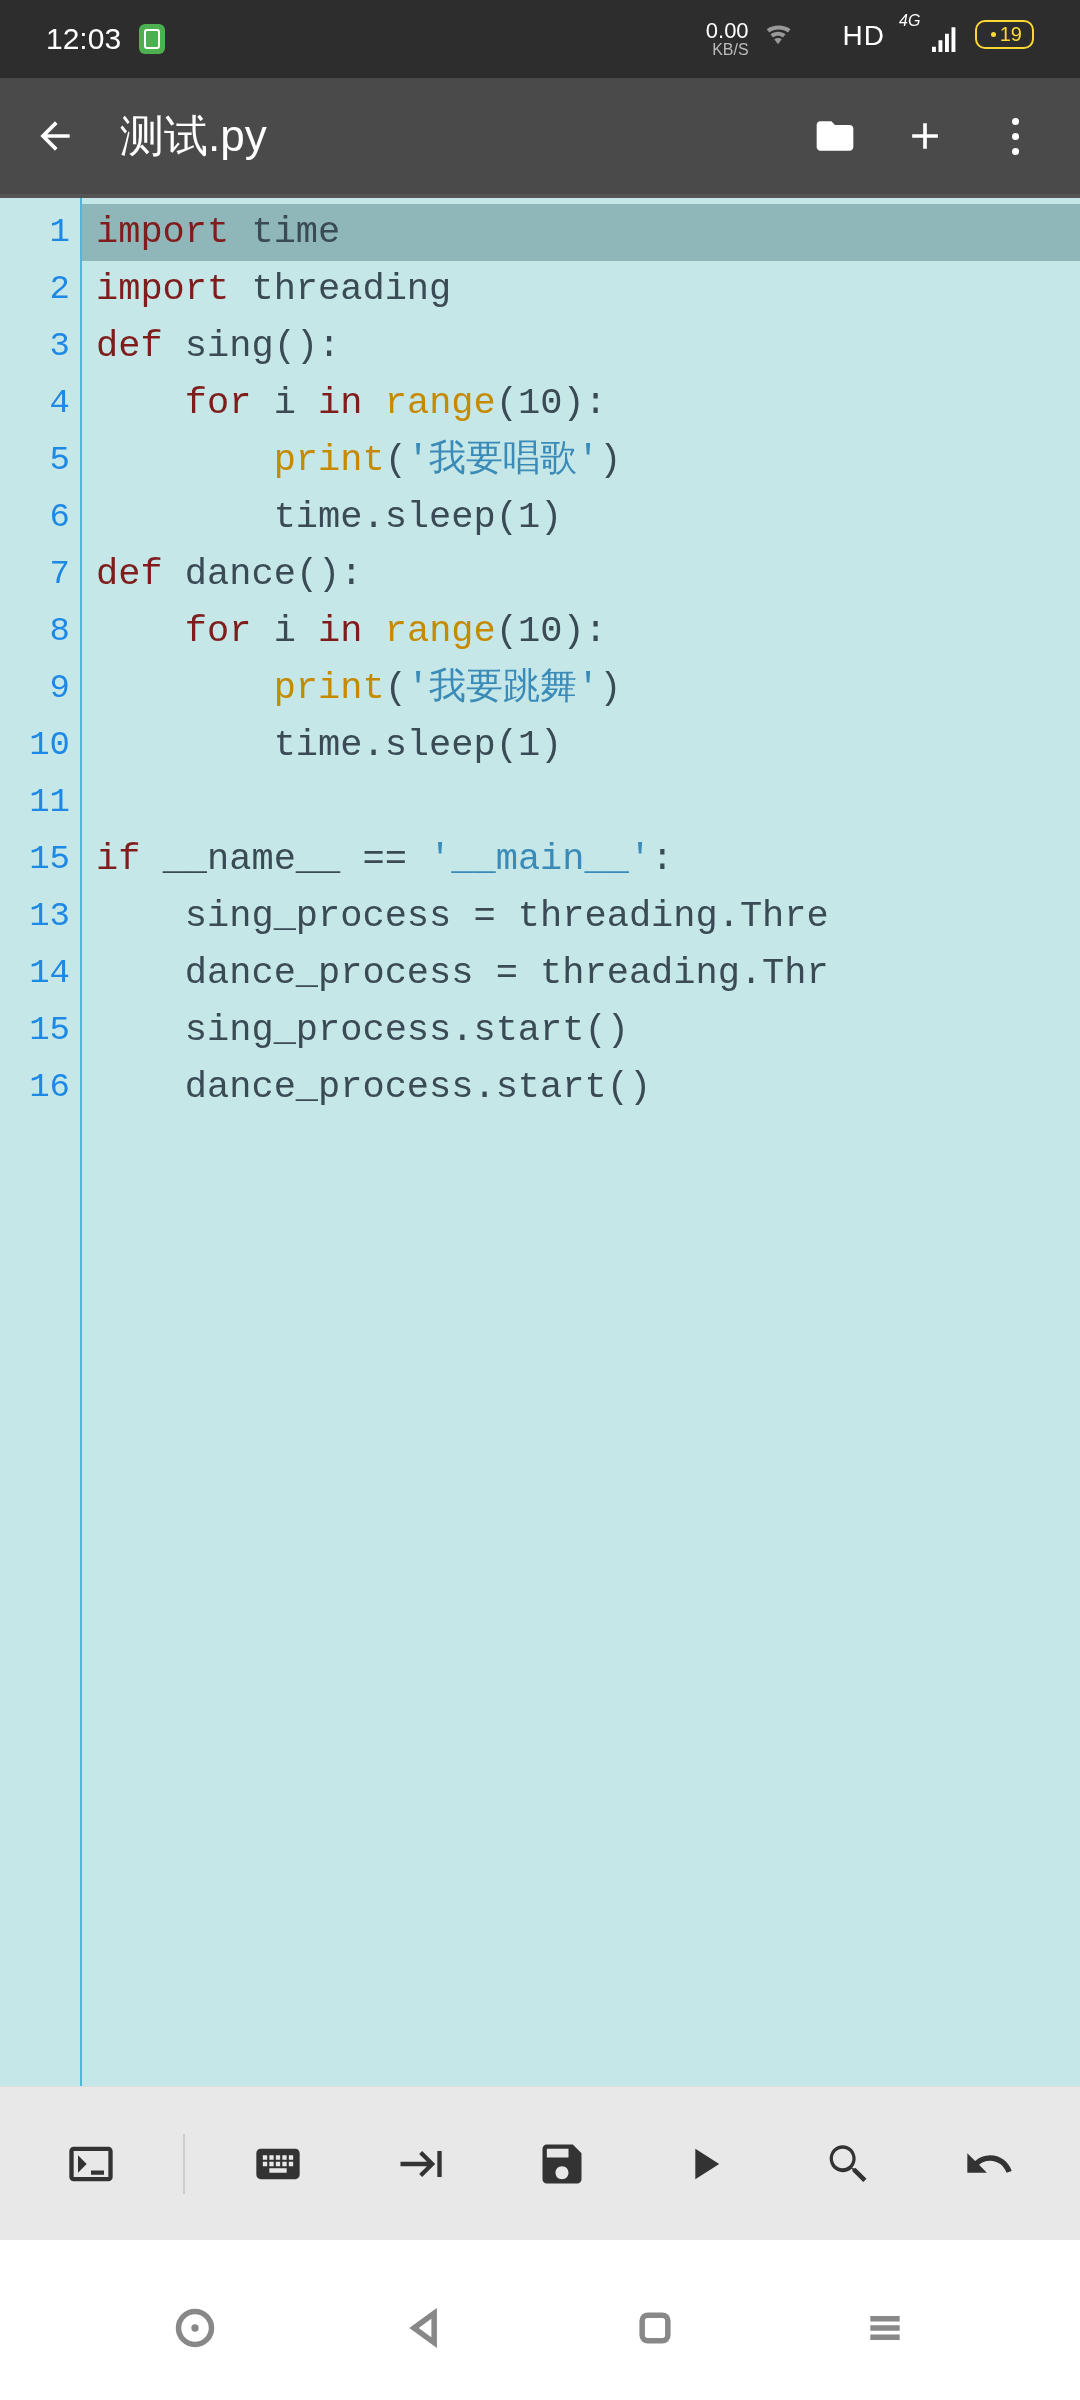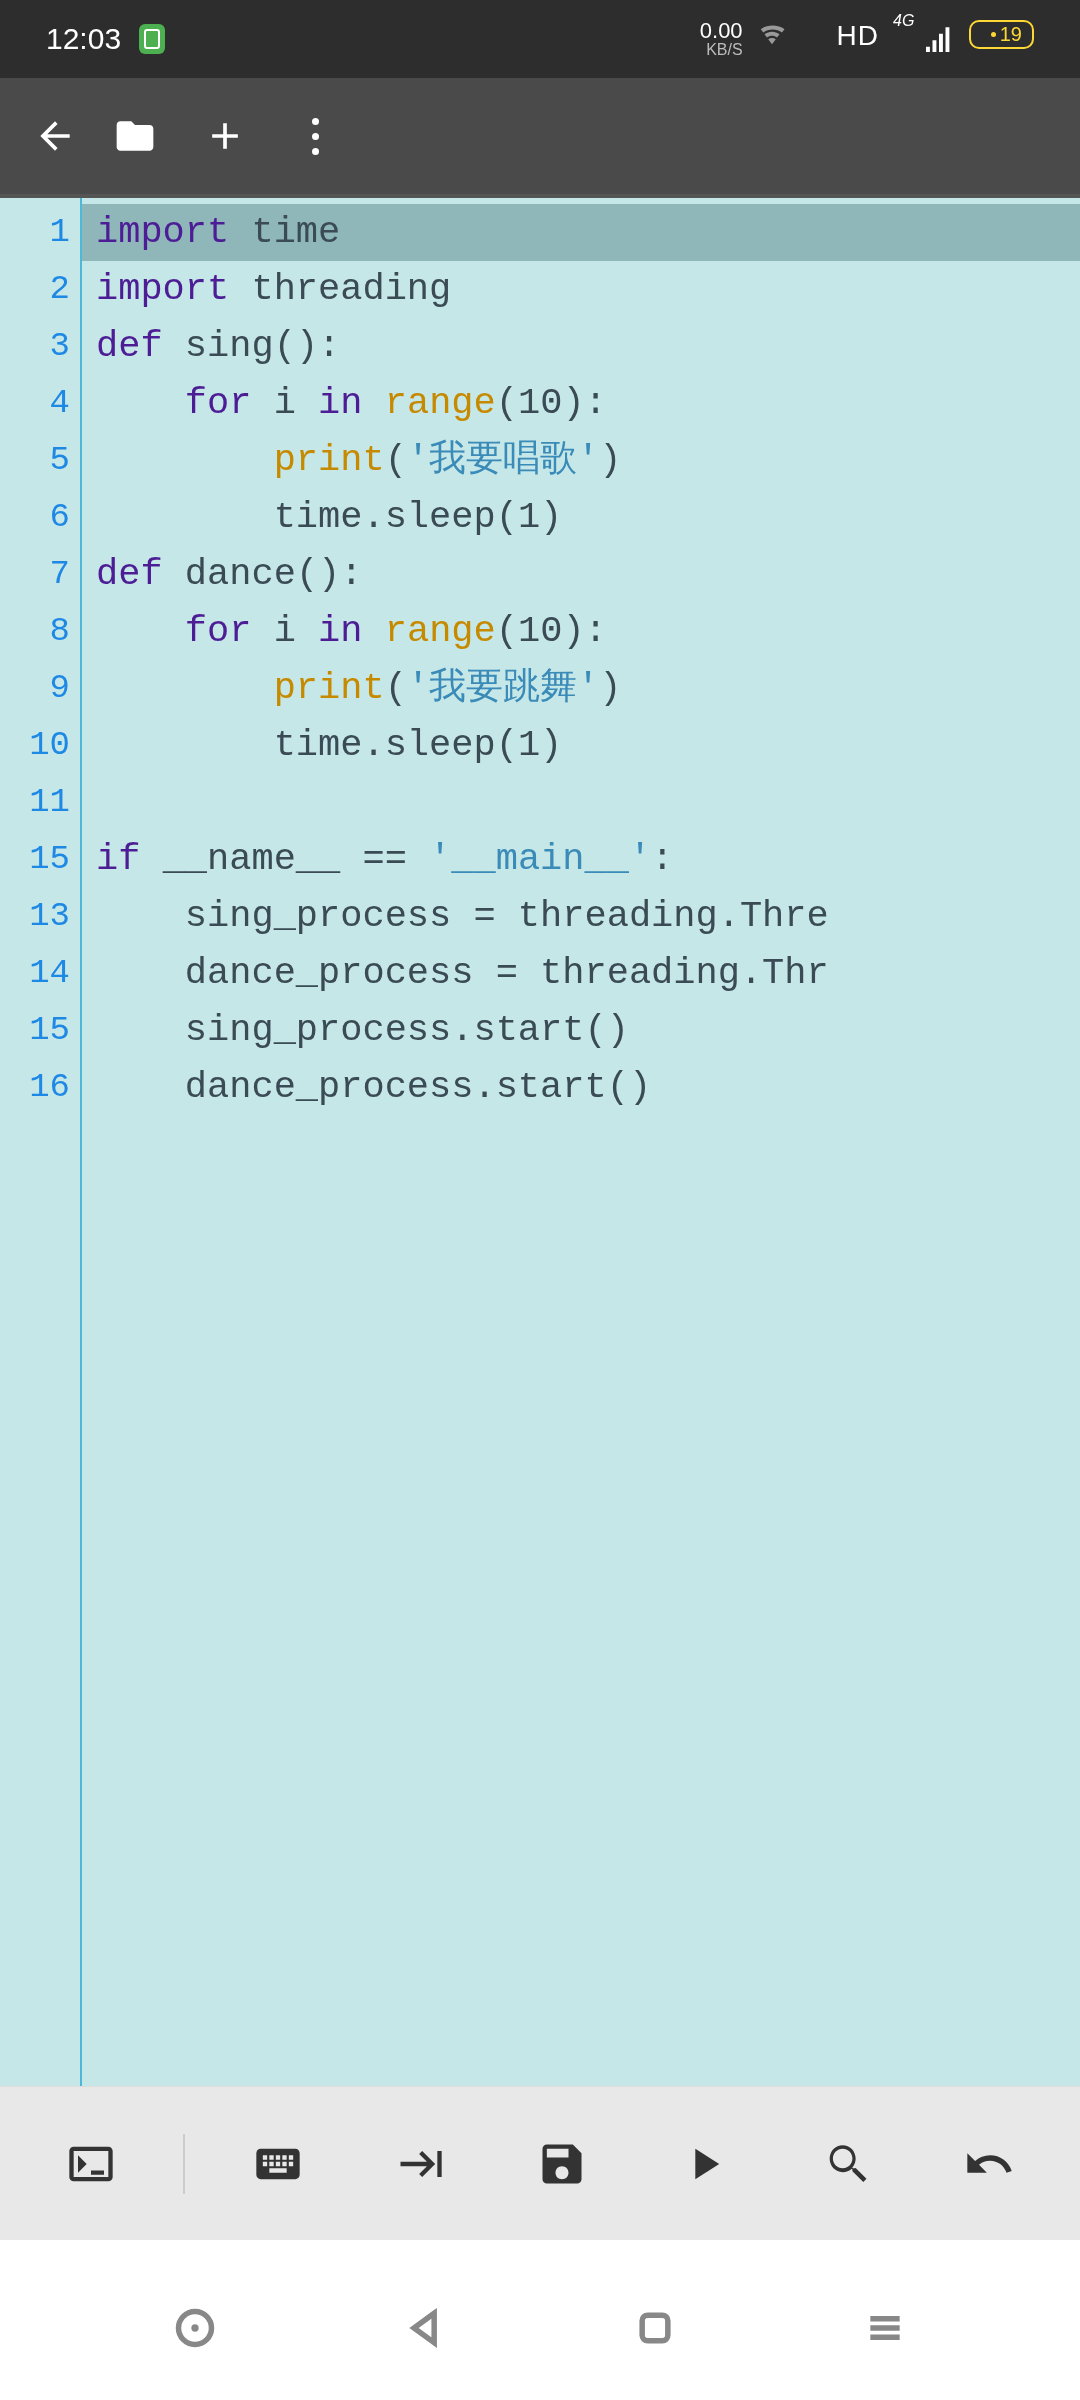--- a/index.html
+++ b/index.html
@@ -9,39 +9,39 @@
 .status-time { font-size: 30px; font-weight: 400; }
 .status-batt-icon { width: 26px; height: 30px; background: #4caf50; border-radius: 6px; margin-left: 18px; display: inline-block; position: relative; }
 .status-batt-icon::before { content: ''; position: absolute; top: 5px; left: 5px; right: 5px; bottom: 5px; border: 2px solid #fff; border-radius: 3px; }
 .status-right { margin-left: auto; display: flex; align-items: flex-start; gap: 14px; }
 .status-speed { text-align: right; color: #bbb; font-size: 16px; line-height: 1; }
 .status-speed-val { font-size: 22px; color: #fff; }
 .status-wifi { display: inline-block; color: #888; font-size: 28px; }
 .status-hd { font-size: 28px; color: #fff; letter-spacing: 1px; margin-left: 36px; }
 .status-signal { display: inline-block; font-size: 30px; color: #fff; position: relative; font-style: italic; }
 .status-signal sup { font-size: 16px; position: relative; top: -10px; }
-.status-batt { border: 2px solid #fdd835; border-radius: 10px; padding: 1px 10px 1px 20px; font-size: 20px; color: #fdd835; display: inline-flex; align-items: center; position: relative; }
+.status-batt { border: 2px solid #fdd835; border-radius: 10px; padding: 1px 10px 1px 14px; font-size: 20px; color: #fdd835; display: inline-flex; align-items: center; position: relative; }
 .status-batt::before { content: ''; width: 5px; height: 5px; background: #fdd835; border-radius: 50%; margin-right: 4px; }
 
 .app-header { height: 116px; background: #4a4a4a; display: flex; align-items: center; padding: 0 20px; color: #fff; }
 .app-back { width: 70px; height: 70px; display: flex; align-items: center; justify-content: center; }
 .app-back svg { width: 44px; height: 44px; fill: #fff; }
 .app-title { font-size: 44px; font-weight: 500; margin-left: 30px; flex: 1; }
 .app-toolbar-btn { width: 90px; height: 90px; display: flex; align-items: center; justify-content: center; }
 .app-toolbar-btn svg { width: 44px; height: 44px; fill: #fff; }
 .app-more-dots { display: flex; flex-direction: column; gap: 8px; align-items: center; justify-content: center; }
 .app-more-dots span { width: 7px; height: 7px; background: #fff; border-radius: 50%; }
 
 .editor { height: 1892px; background: #c6e7e7; display: flex; border-top: 4px solid #555; overflow: hidden; }
 .gutter { width: 82px; background: #c6e7e7; border-right: 2px solid #4db8d8; text-align: right; padding: 6px 10px 0 0; }
 .gutter .ln { color: #1e88e5; font-family: 'Courier New', monospace; font-size: 34px; line-height: 57px; height: 57px; }
 .code-area { flex: 1; padding: 6px 0 0 14px; font-family: 'Courier New', monospace; font-size: 37px; line-height: 57px; white-space: pre; overflow: hidden; }
 .code-line { height: 57px; color: #3a4b55; }
 .code-line.highlighted { background: #8fb7ba; margin-left: -14px; padding-left: 14px; margin-right: -20px; }
-.tk-kw { color: #4c1d95; }
+.tk-kw { color: #7f1d1d; }
 .tk-fn { color: #c68a00; }
 .tk-str { color: #3a8bb8; }
 .tk-num { color: #3a4b55; }
 .tk-op { color: #3a4b55; }
 .tk-id { color: #3a4b55; }
 
 .bottom-bar { height: 154px; background: #e8e8e8; display: flex; align-items: center; justify-content: space-around; padding: 0 20px; border-top: 1px solid #ddd; }
 .bottom-btn { width: 100px; height: 80px; display: flex; align-items: center; justify-content: center; }
 .bottom-btn svg { width: 52px; height: 52px; fill: #333; }
 .bottom-divider { width: 2px; height: 60px; background: #ccc; }
@@ -77,20 +77,21 @@
       </span>
   </div>
 </div>
 
 <div class="app-header">
   <div class="app-back">
     <svg viewBox="0 0 24 24">
         <path d="M20 11H7.8l5.6-5.6L12 4l-8 8 8 8 1.4-1.4L7.8 13H20z"></path>
       </svg>
   </div>
+  <div class="app-title">测试.py</div>
   <div class="app-toolbar-btn">
     <svg viewBox="0 0 24 24">
         <path d="M10 4H4c-1.1 0-2 .9-2 2v12c0 1.1.9 2 2 2h16c1.1 0 2-.9 2-2V8c0-1.1-.9-2-2-2h-8l-2-2z"></path>
       </svg>
   </div>
   <div class="app-toolbar-btn">
     <svg viewBox="0 0 24 24">
         <path d="M19 13h-6v6h-2v-6H5v-2h6V5h2v6h6v2z"></path>
       </svg>
   </div>

